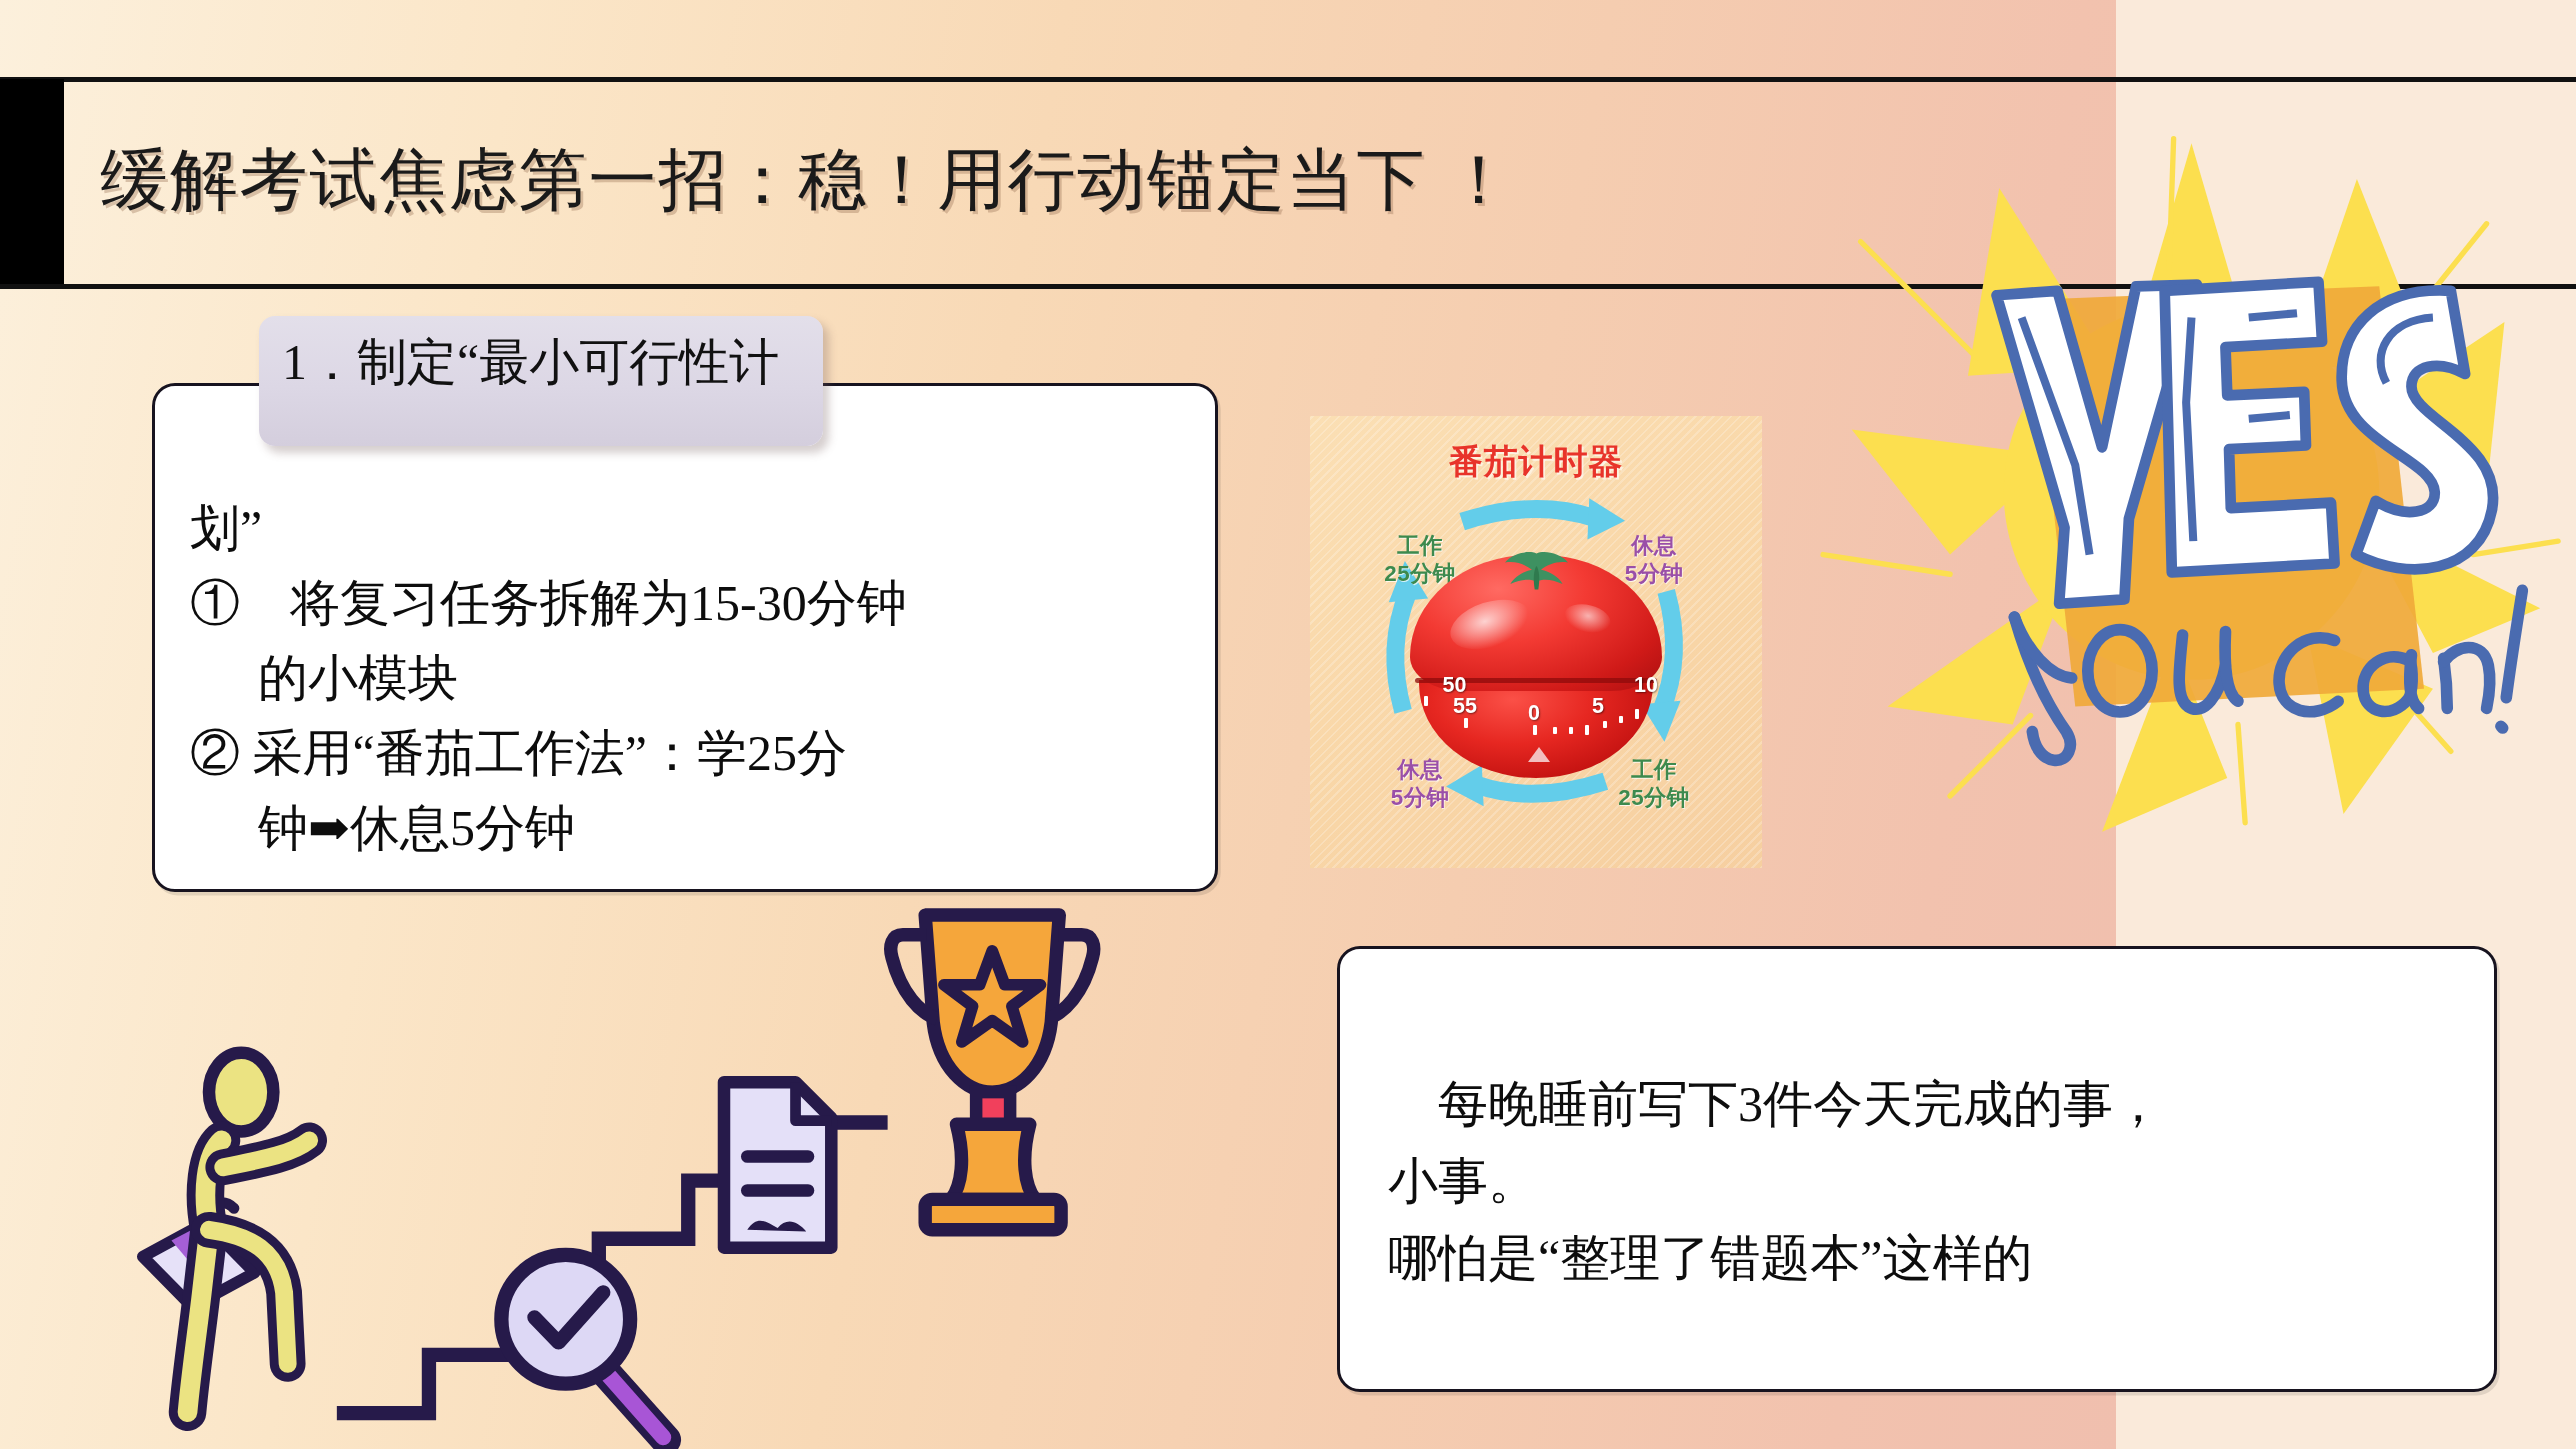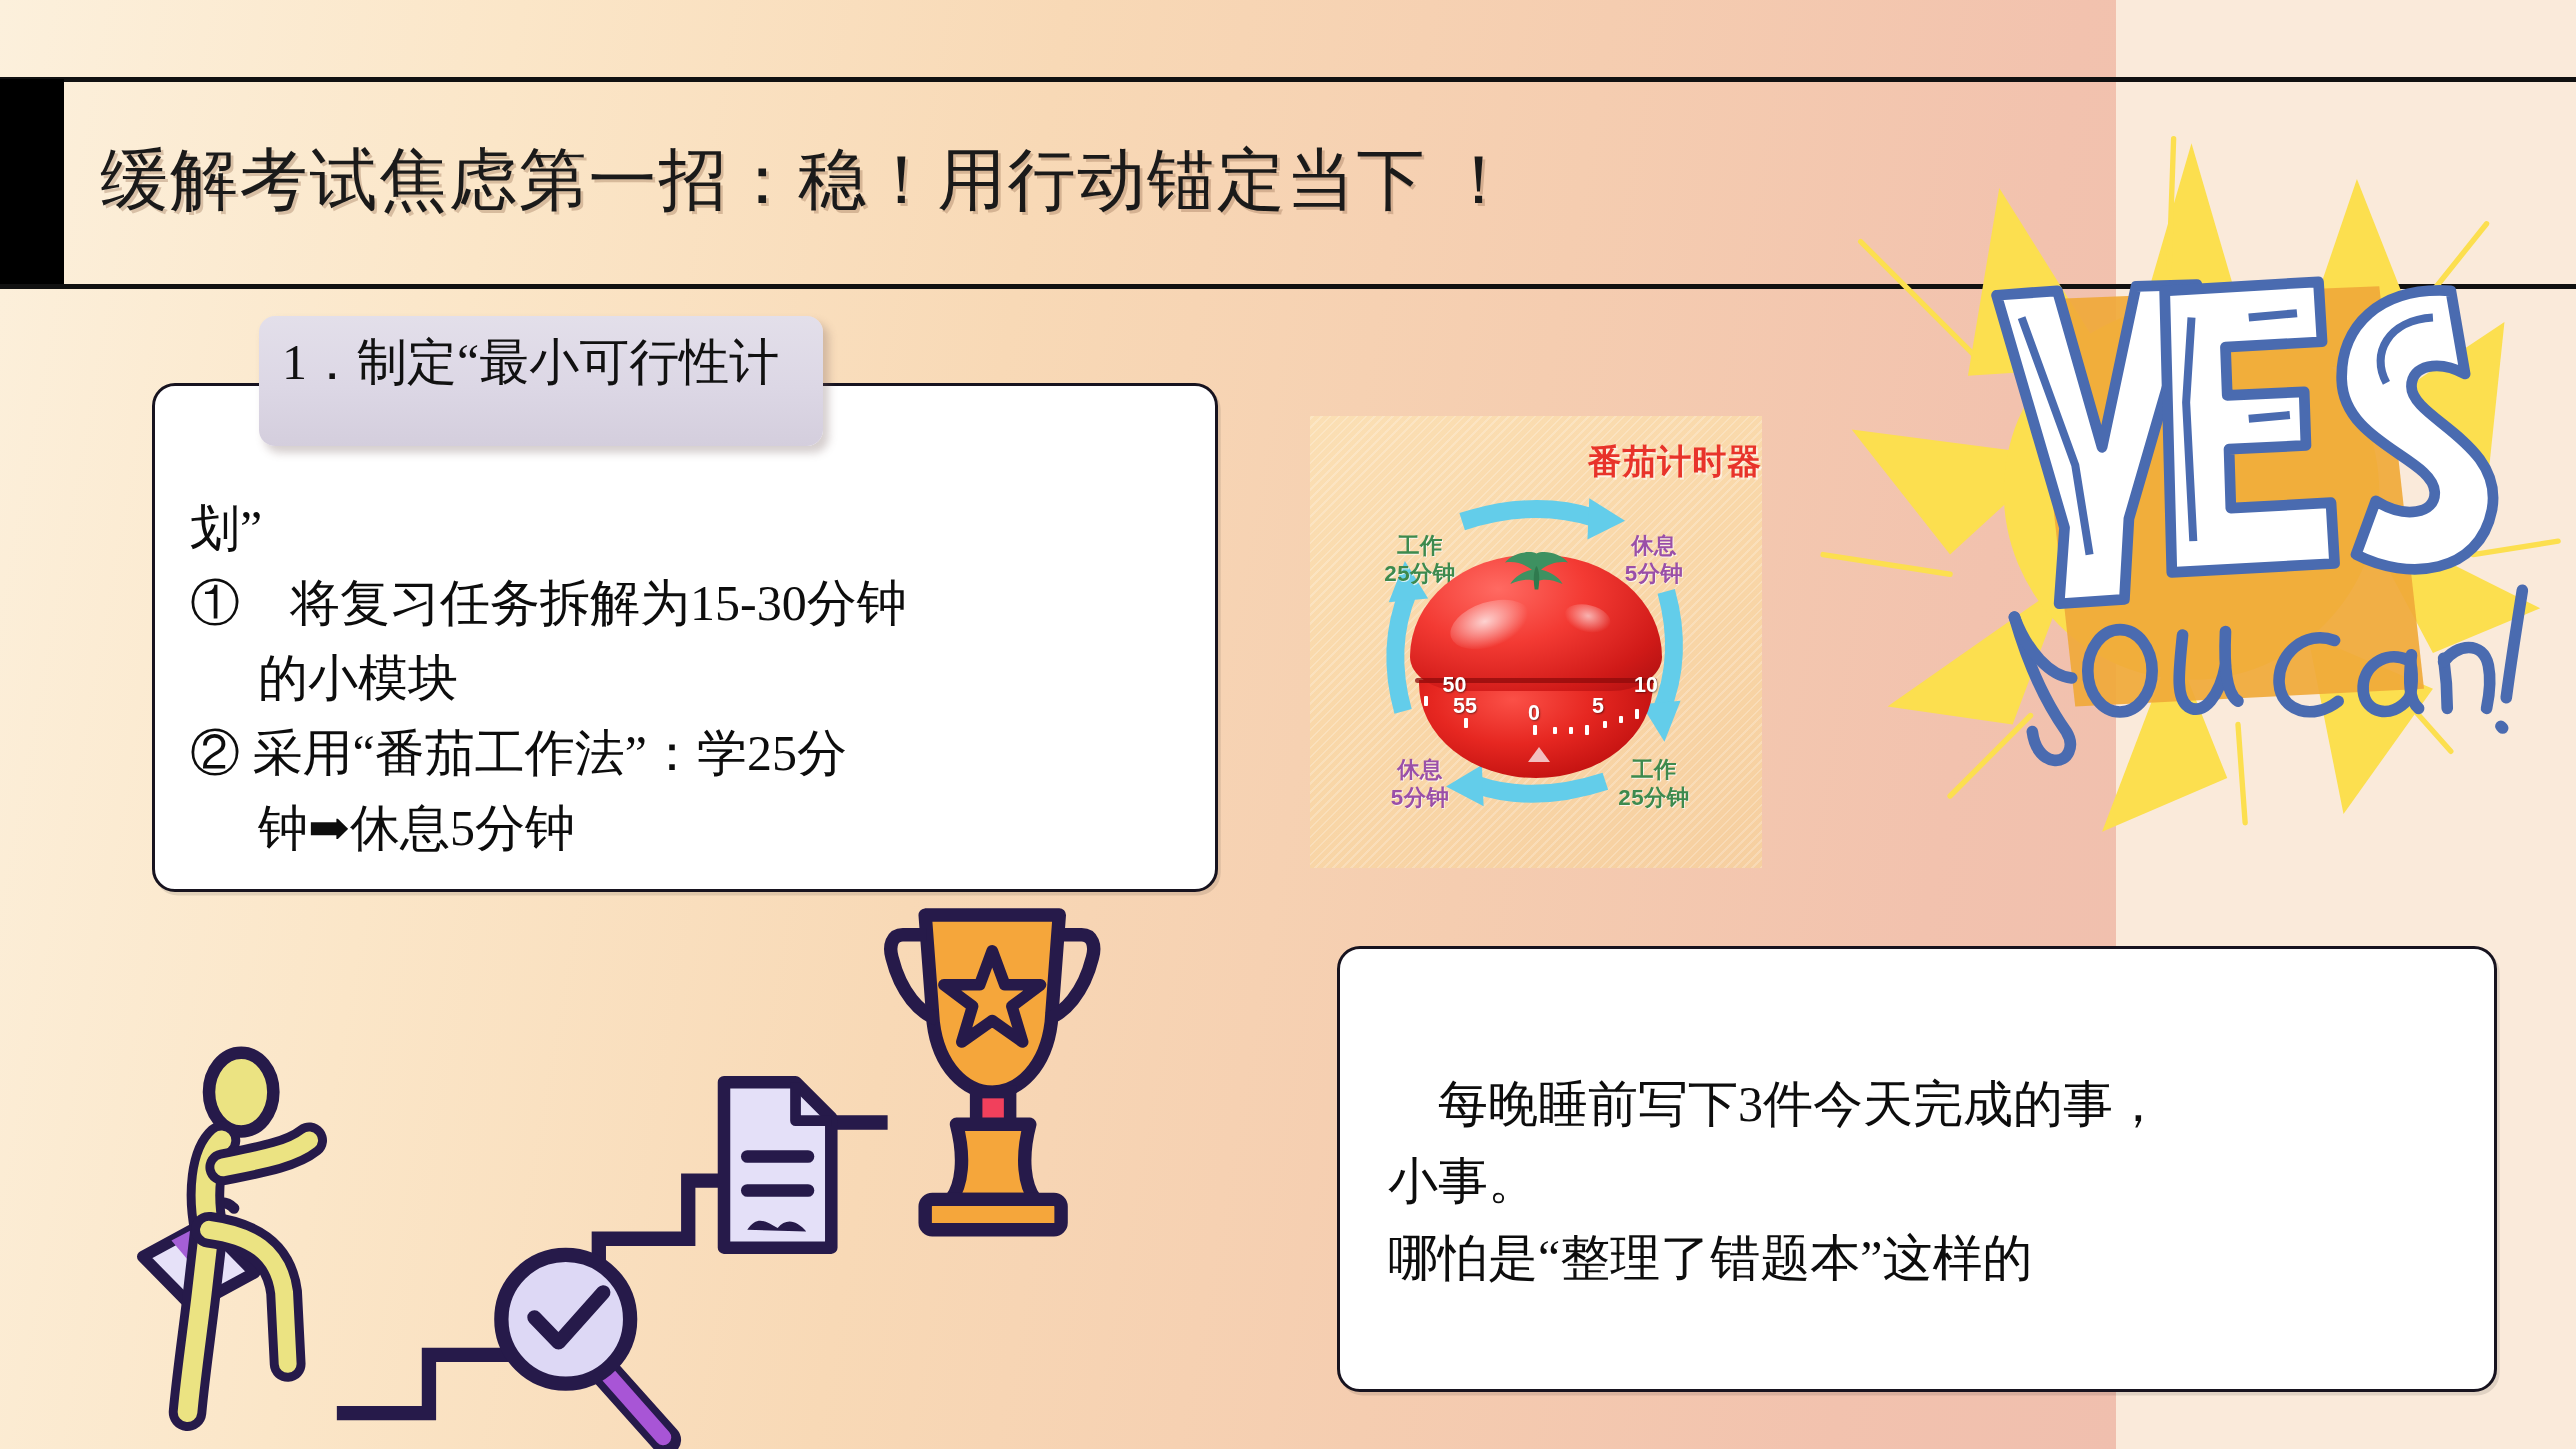--- a/index.html
+++ b/index.html
@@ -56,21 +56,21 @@
        font-family:"Liberation Serif","DejaVu Serif",serif;}
   
   #timer-panel{
     position:absolute;left:1310px;top:416px;width:452px;height:452px;
     background:
       repeating-linear-gradient(-45deg,rgba(255,255,255,.22) 0 1.8px,rgba(255,255,255,0) 1.8px 6.3px),
       linear-gradient(150deg,#fbdfb4 0%,#f9d7a8 50%,#f6cfa0 100%);
     overflow:hidden;
   }
   #timer-title{
-    position:absolute;left:0;top:23px;width:452px;text-align:right;
+    position:absolute;left:0;top:23px;width:452px;text-align:center;
     font-family:"Liberation Sans","DejaVu Sans",sans-serif;
     font-weight:bold;font-size:34px;color:#e8332a;letter-spacing:0.9px;
     text-shadow:1.8px 1.8px 0 rgba(255,255,255,.6);
   }
   .t-label{
     position:absolute;text-align:center;font-weight:bold;
     font-family:"Liberation Sans","DejaVu Sans",sans-serif;
     font-size:22.4px;line-height:28px;letter-spacing:0.4px;
     text-shadow:0.9px 0.9px 0 rgba(255,255,255,.75);
   }

